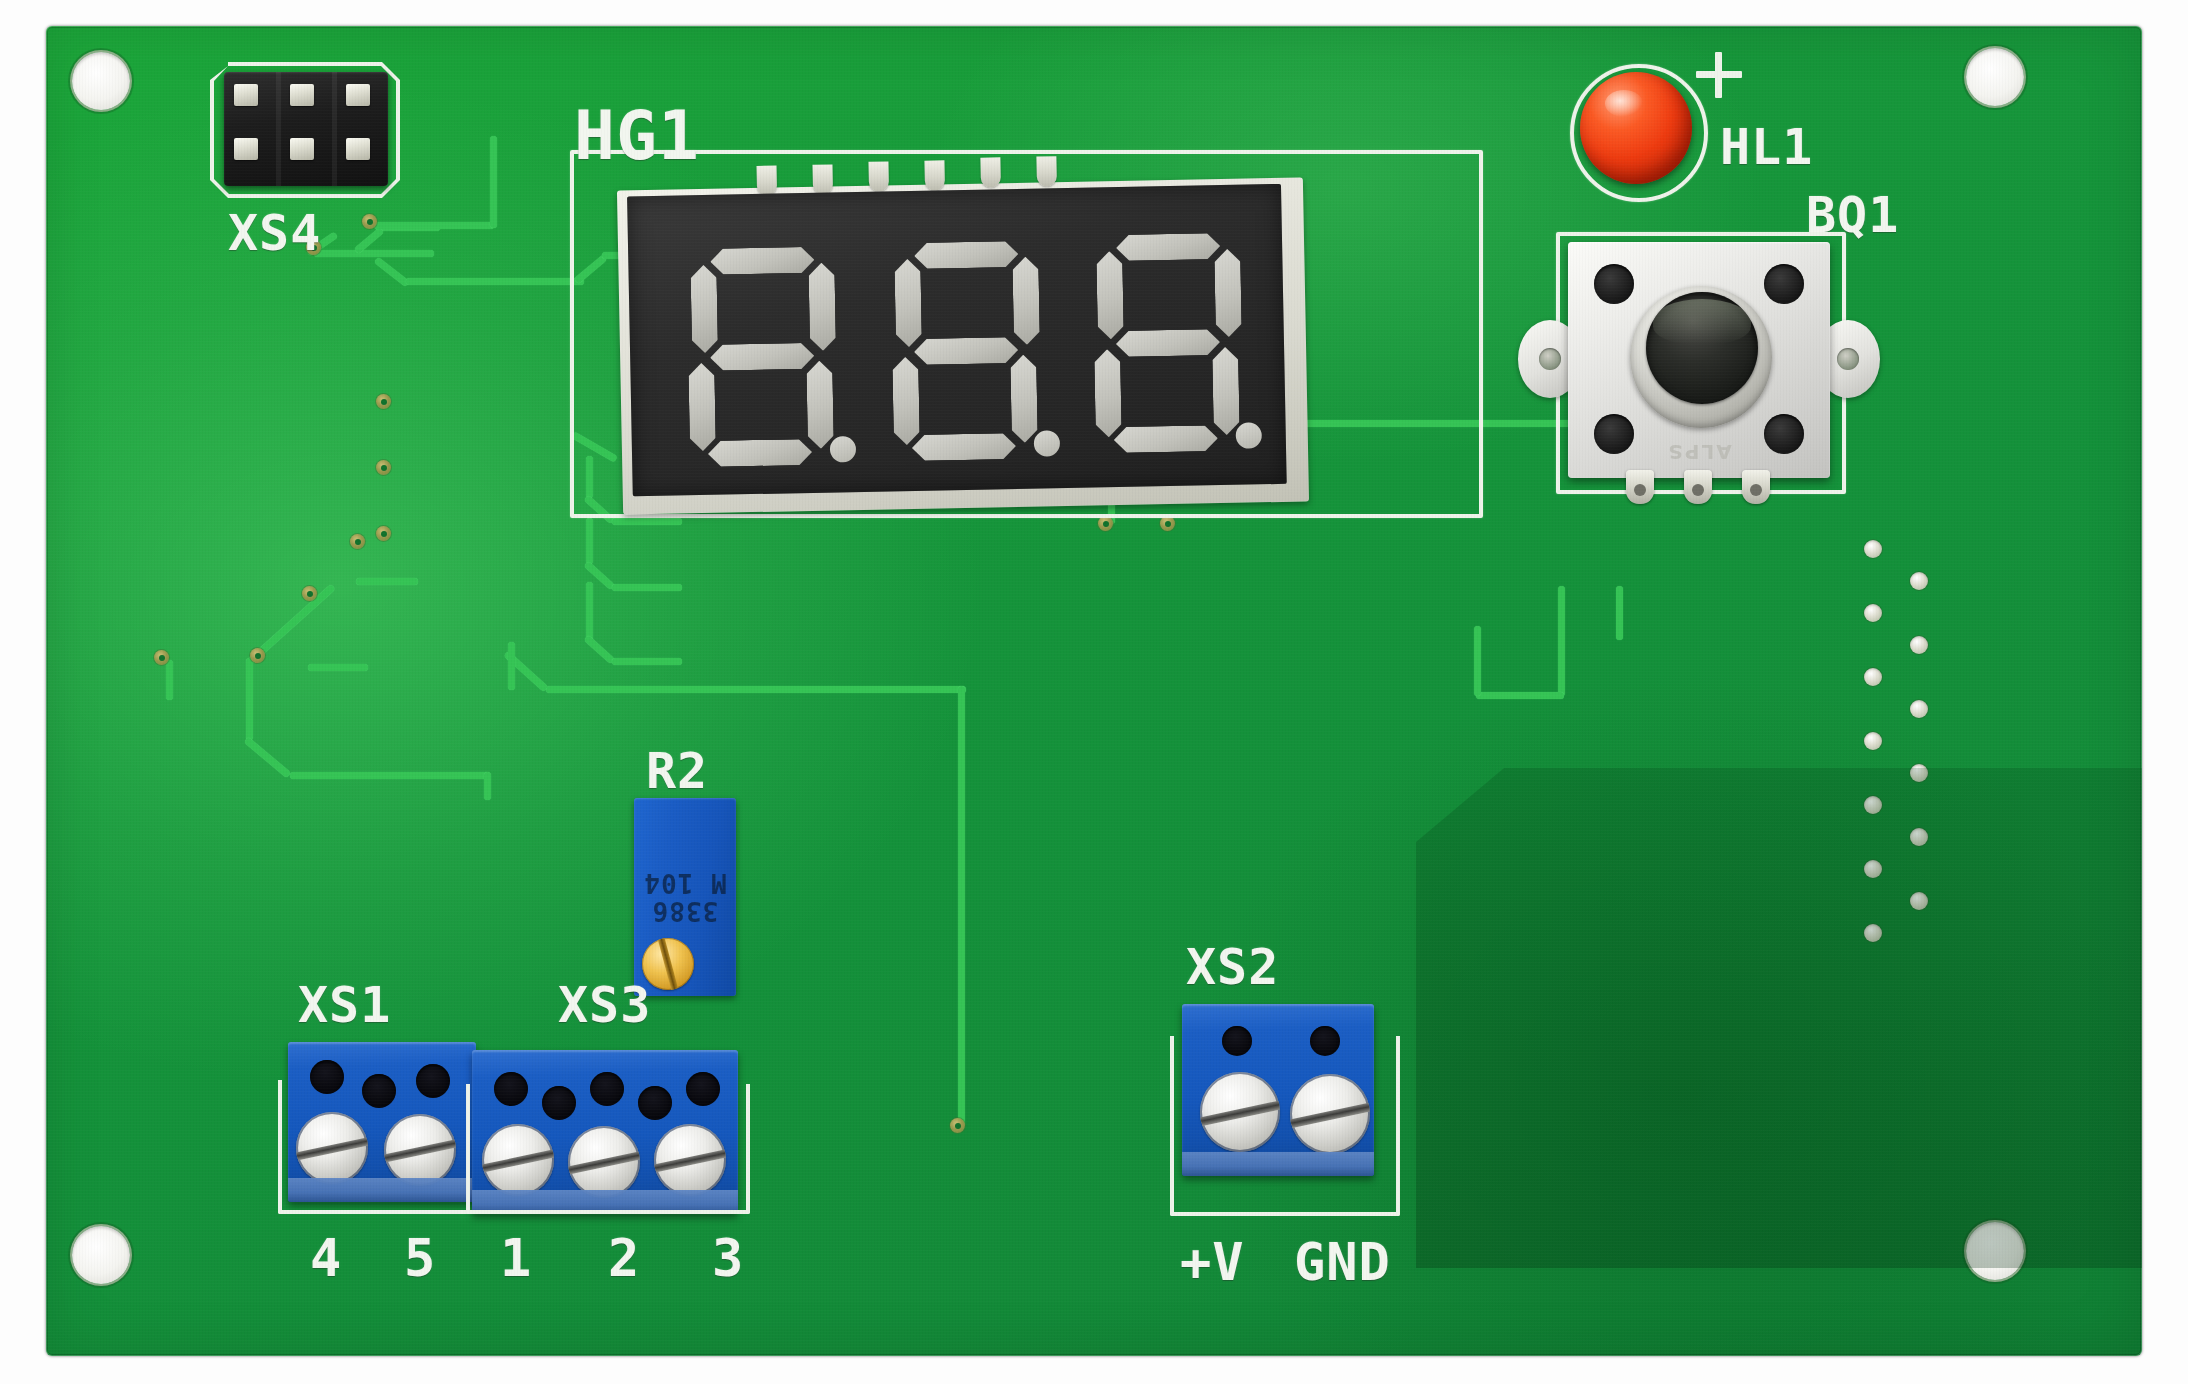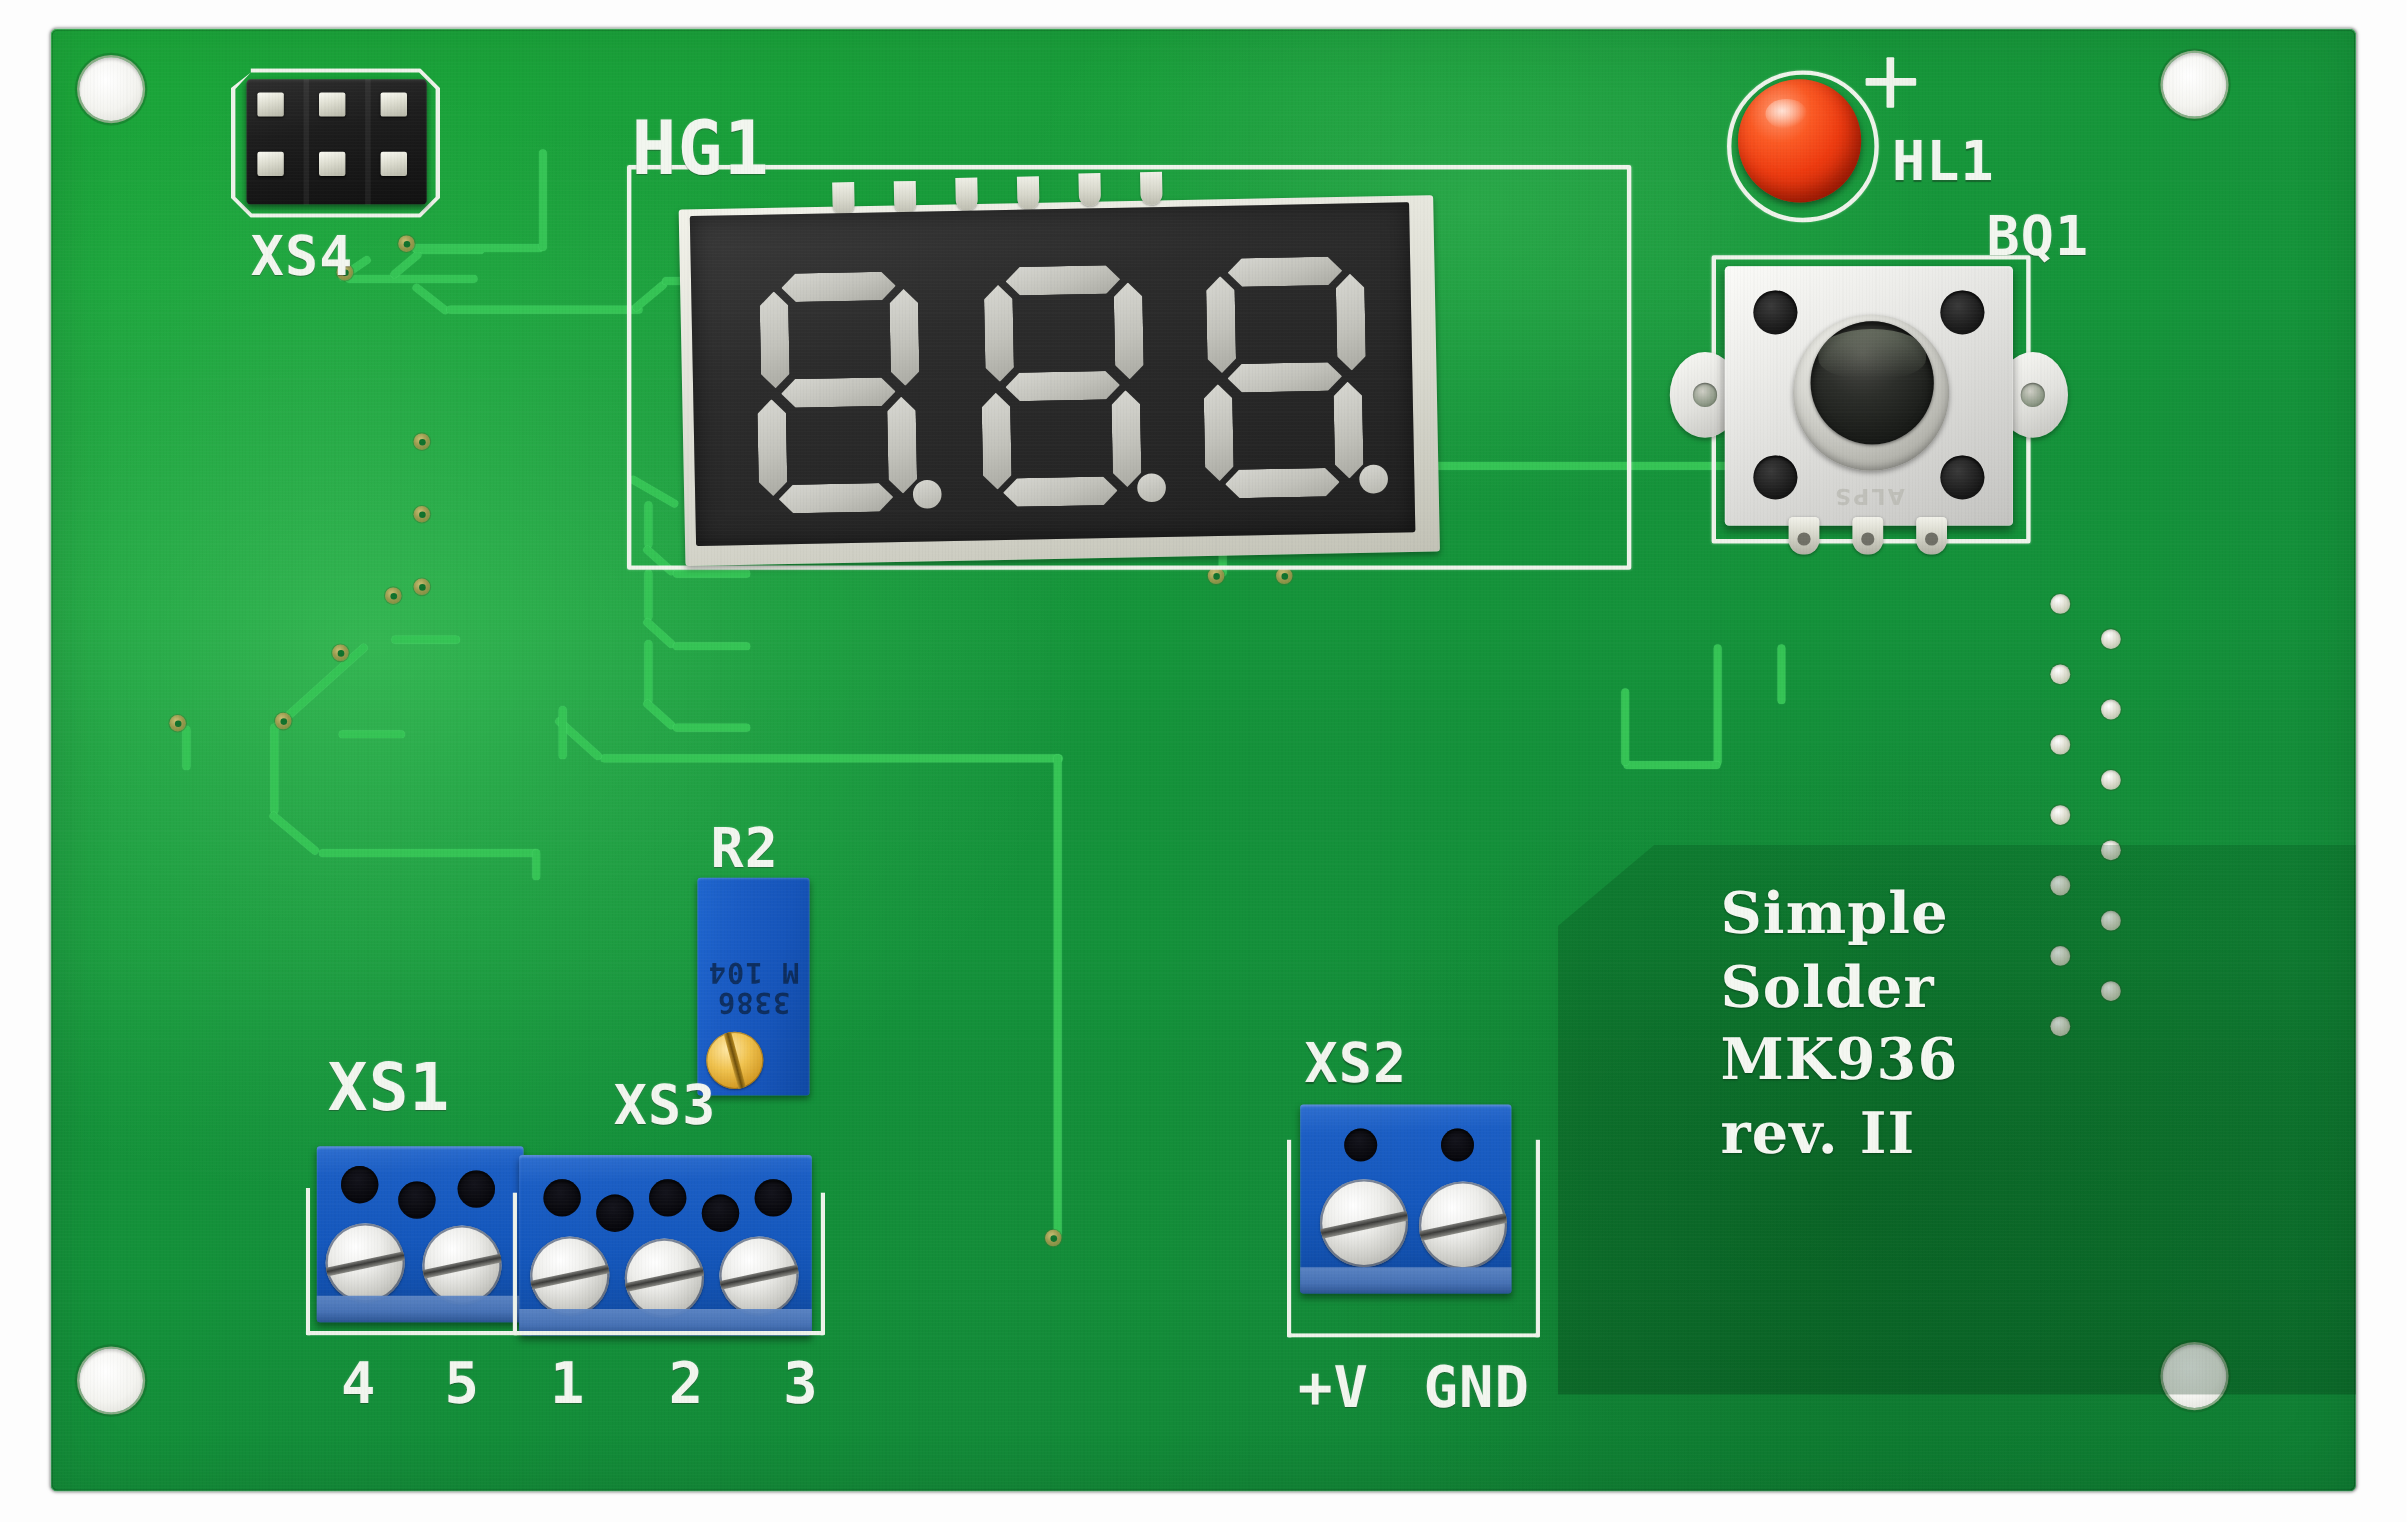--- a/index.html
+++ b/index.html
@@ -532,21 +532,21 @@
     </div>
 
     <div class="silk" style="left:600px;top:716px;font-size:50px;">R2</div>
     <div id="r2" style="left:588px;top:772px;width:102px;height:198px;">
       <div id="r2-body"></div>
       <div id="r2-mark">3386
 M 104</div>
       <div id="r2-screw" style="left:8px;top:140px;width:52px;height:52px;"></div>
     </div>
 
-    <div class="silk" style="left:252px;top:928px;font-size:60px;">XS1</div>
+    <div class="silk" style="left:252px;top:950px;font-size:50px;">XS1</div>
     <div class="tb" style="left:242px;top:1016px;width:188px;height:160px;">
       <div class="tb-hole" style="left:22px; top:18px;width:34px;height:34px;"></div>
       <div class="tb-hole" style="left:74px; top:32px;width:34px;height:34px;"></div>
       <div class="tb-hole" style="left:128px;top:22px;width:34px;height:34px;"></div>
       <div class="tb-screw" style="left:8px;  top:70px;width:72px;height:72px;"></div>
       <div class="tb-screw" style="left:96px; top:72px;width:72px;height:72px;"></div>
       <div class="tb-foot"></div>
     </div>
     <div class="silk-box-open" style="left:232px;top:1054px;width:198px;height:130px;"></div>
     <div class="silk" style="left:264px;top:1202px;font-size:52px;">4</div>
@@ -574,19 +574,15 @@
       <div class="tb-hole" style="left:40px; top:22px;width:30px;height:30px;"></div>
       <div class="tb-hole" style="left:128px;top:22px;width:30px;height:30px;"></div>
       <div class="tb-screw" style="left:18px; top:68px;width:80px;height:80px;"></div>
       <div class="tb-screw" style="left:108px;top:70px;width:80px;height:80px;"></div>
       <div class="tb-foot"></div>
     </div>
     <div class="silk-box-open" style="left:1124px;top:1010px;width:222px;height:176px;"></div>
     <div class="silk" style="left:1134px;top:1206px;font-size:52px;">+V</div>
     <div class="silk" style="left:1248px;top:1206px;font-size:52px;">GND</div>
 
-    <div id="brand-text" style="left:1518px;top:772px;"><span>Simple</span>
-<span>Solder</span>
-<span>MK936</span>
-<span>rev. II</span></div>
 
   </div>
 </div>
 
 </body></html>

